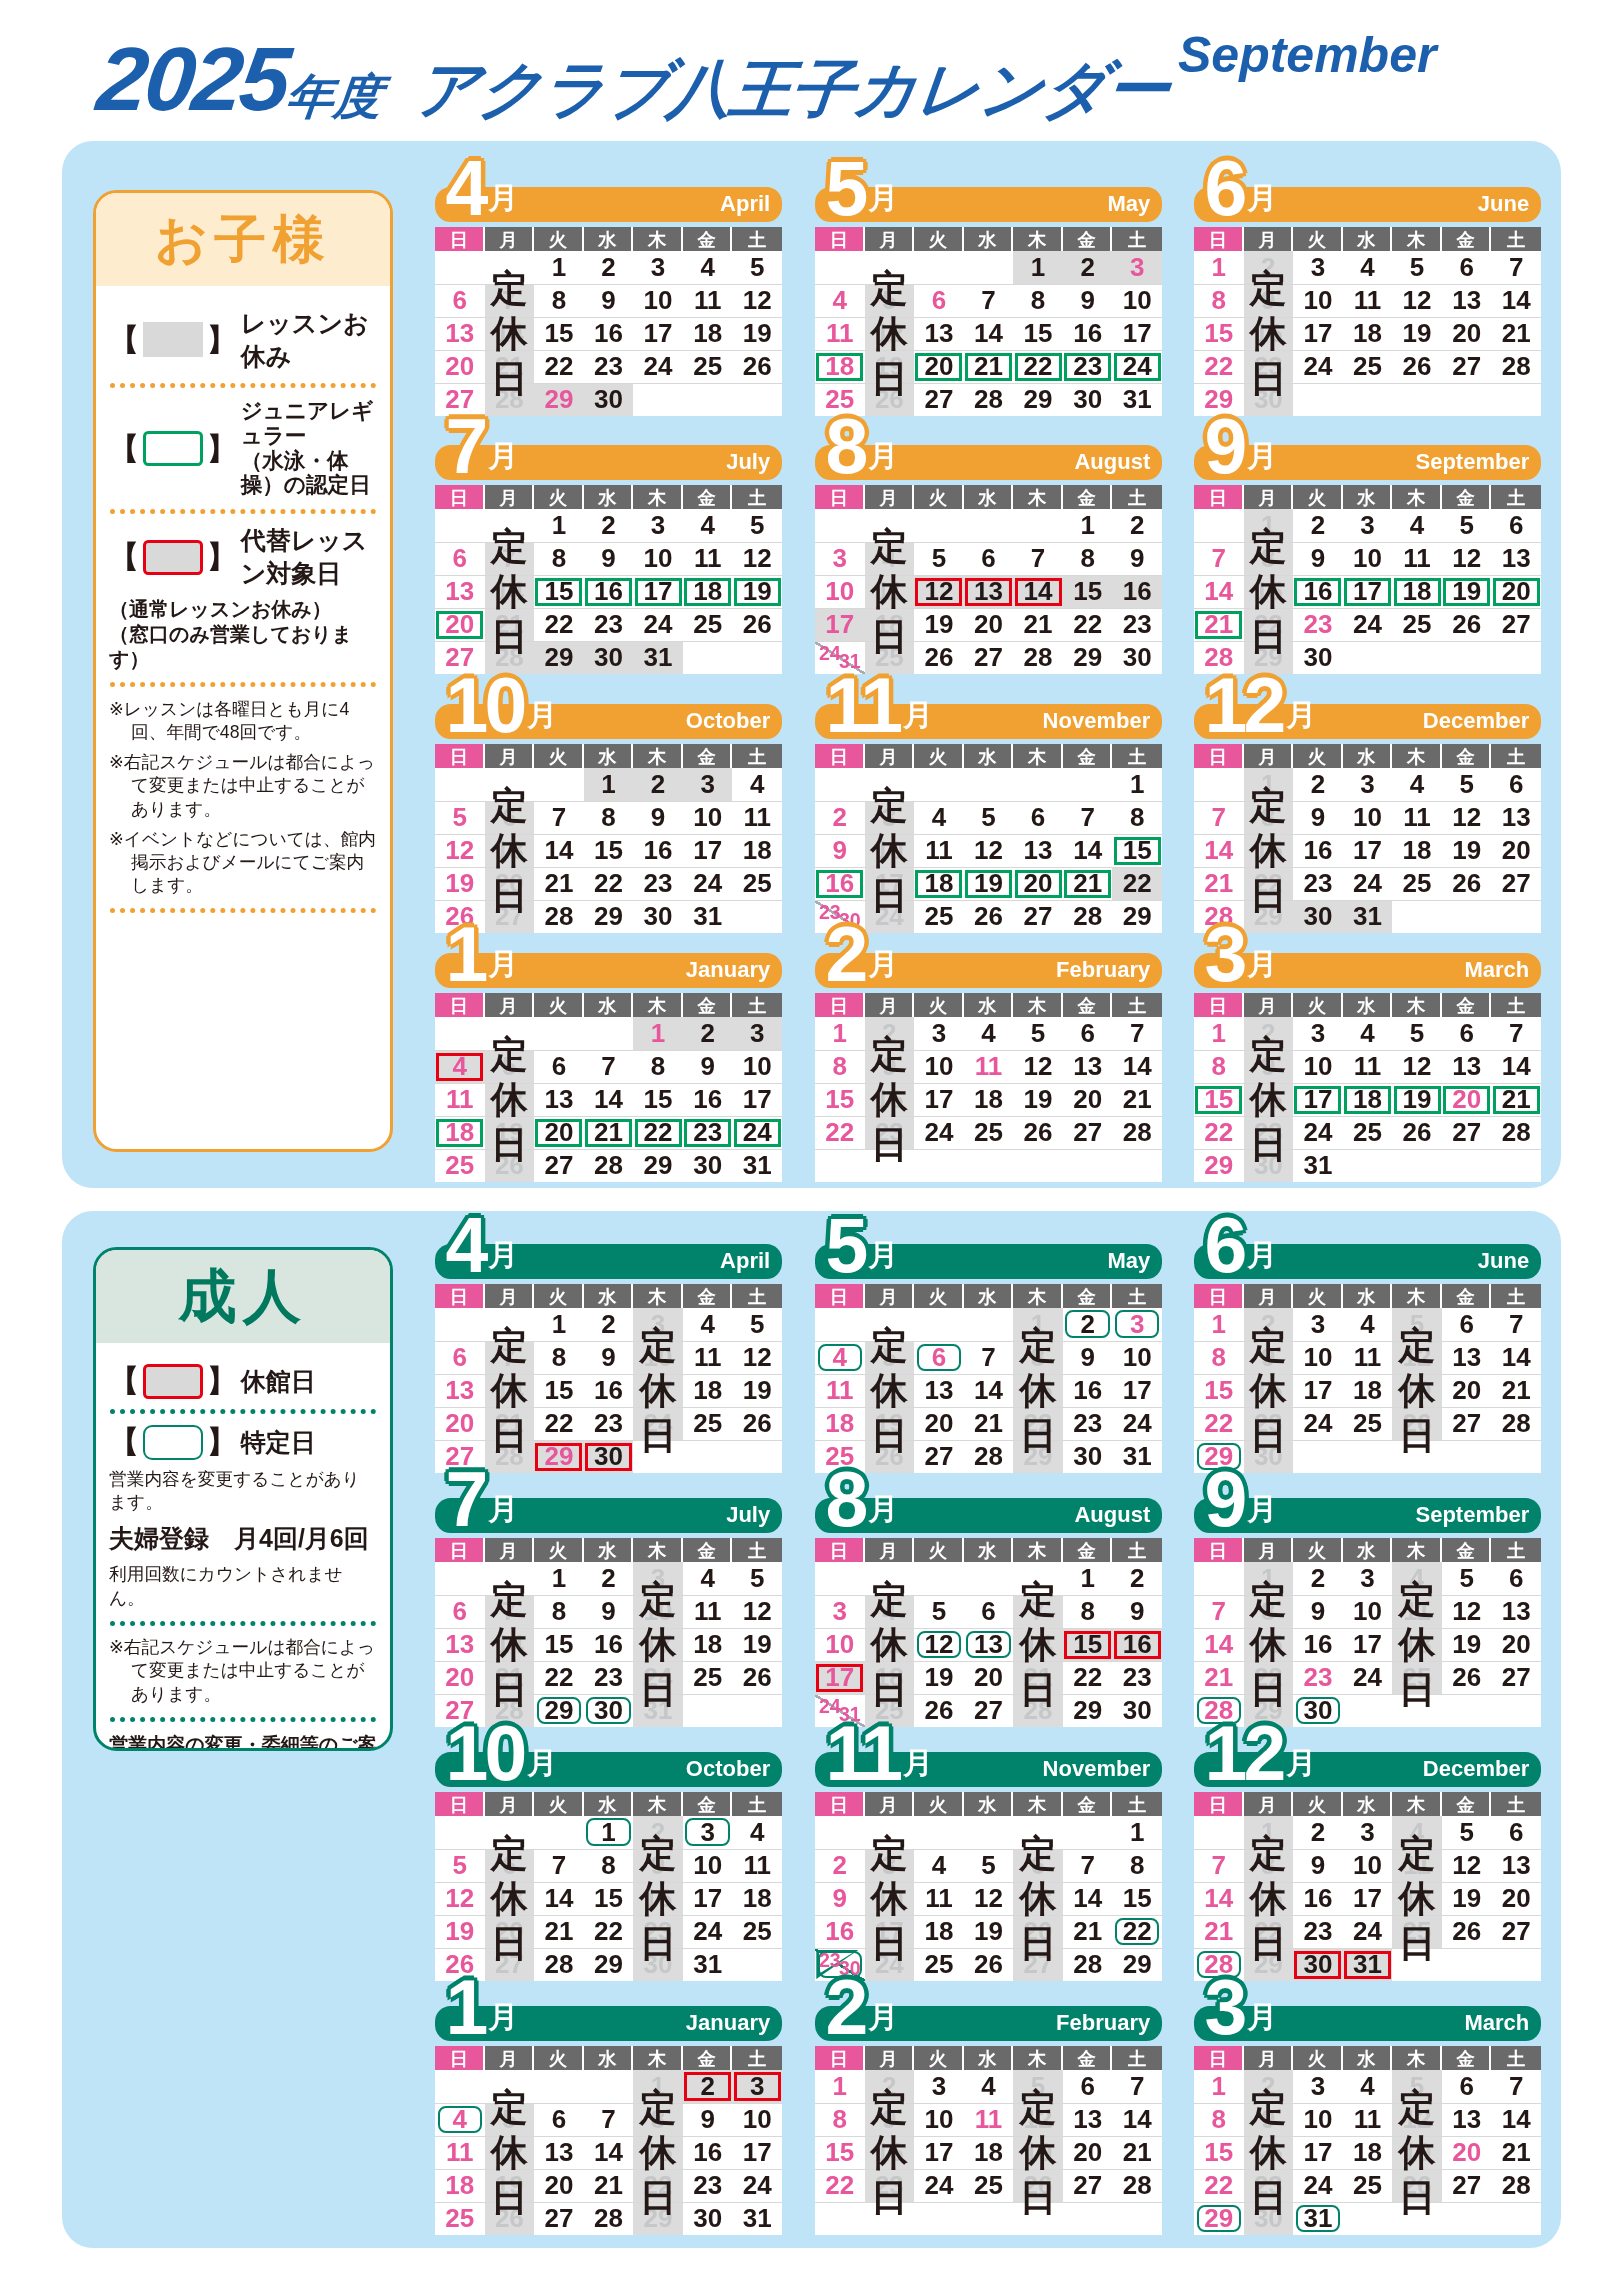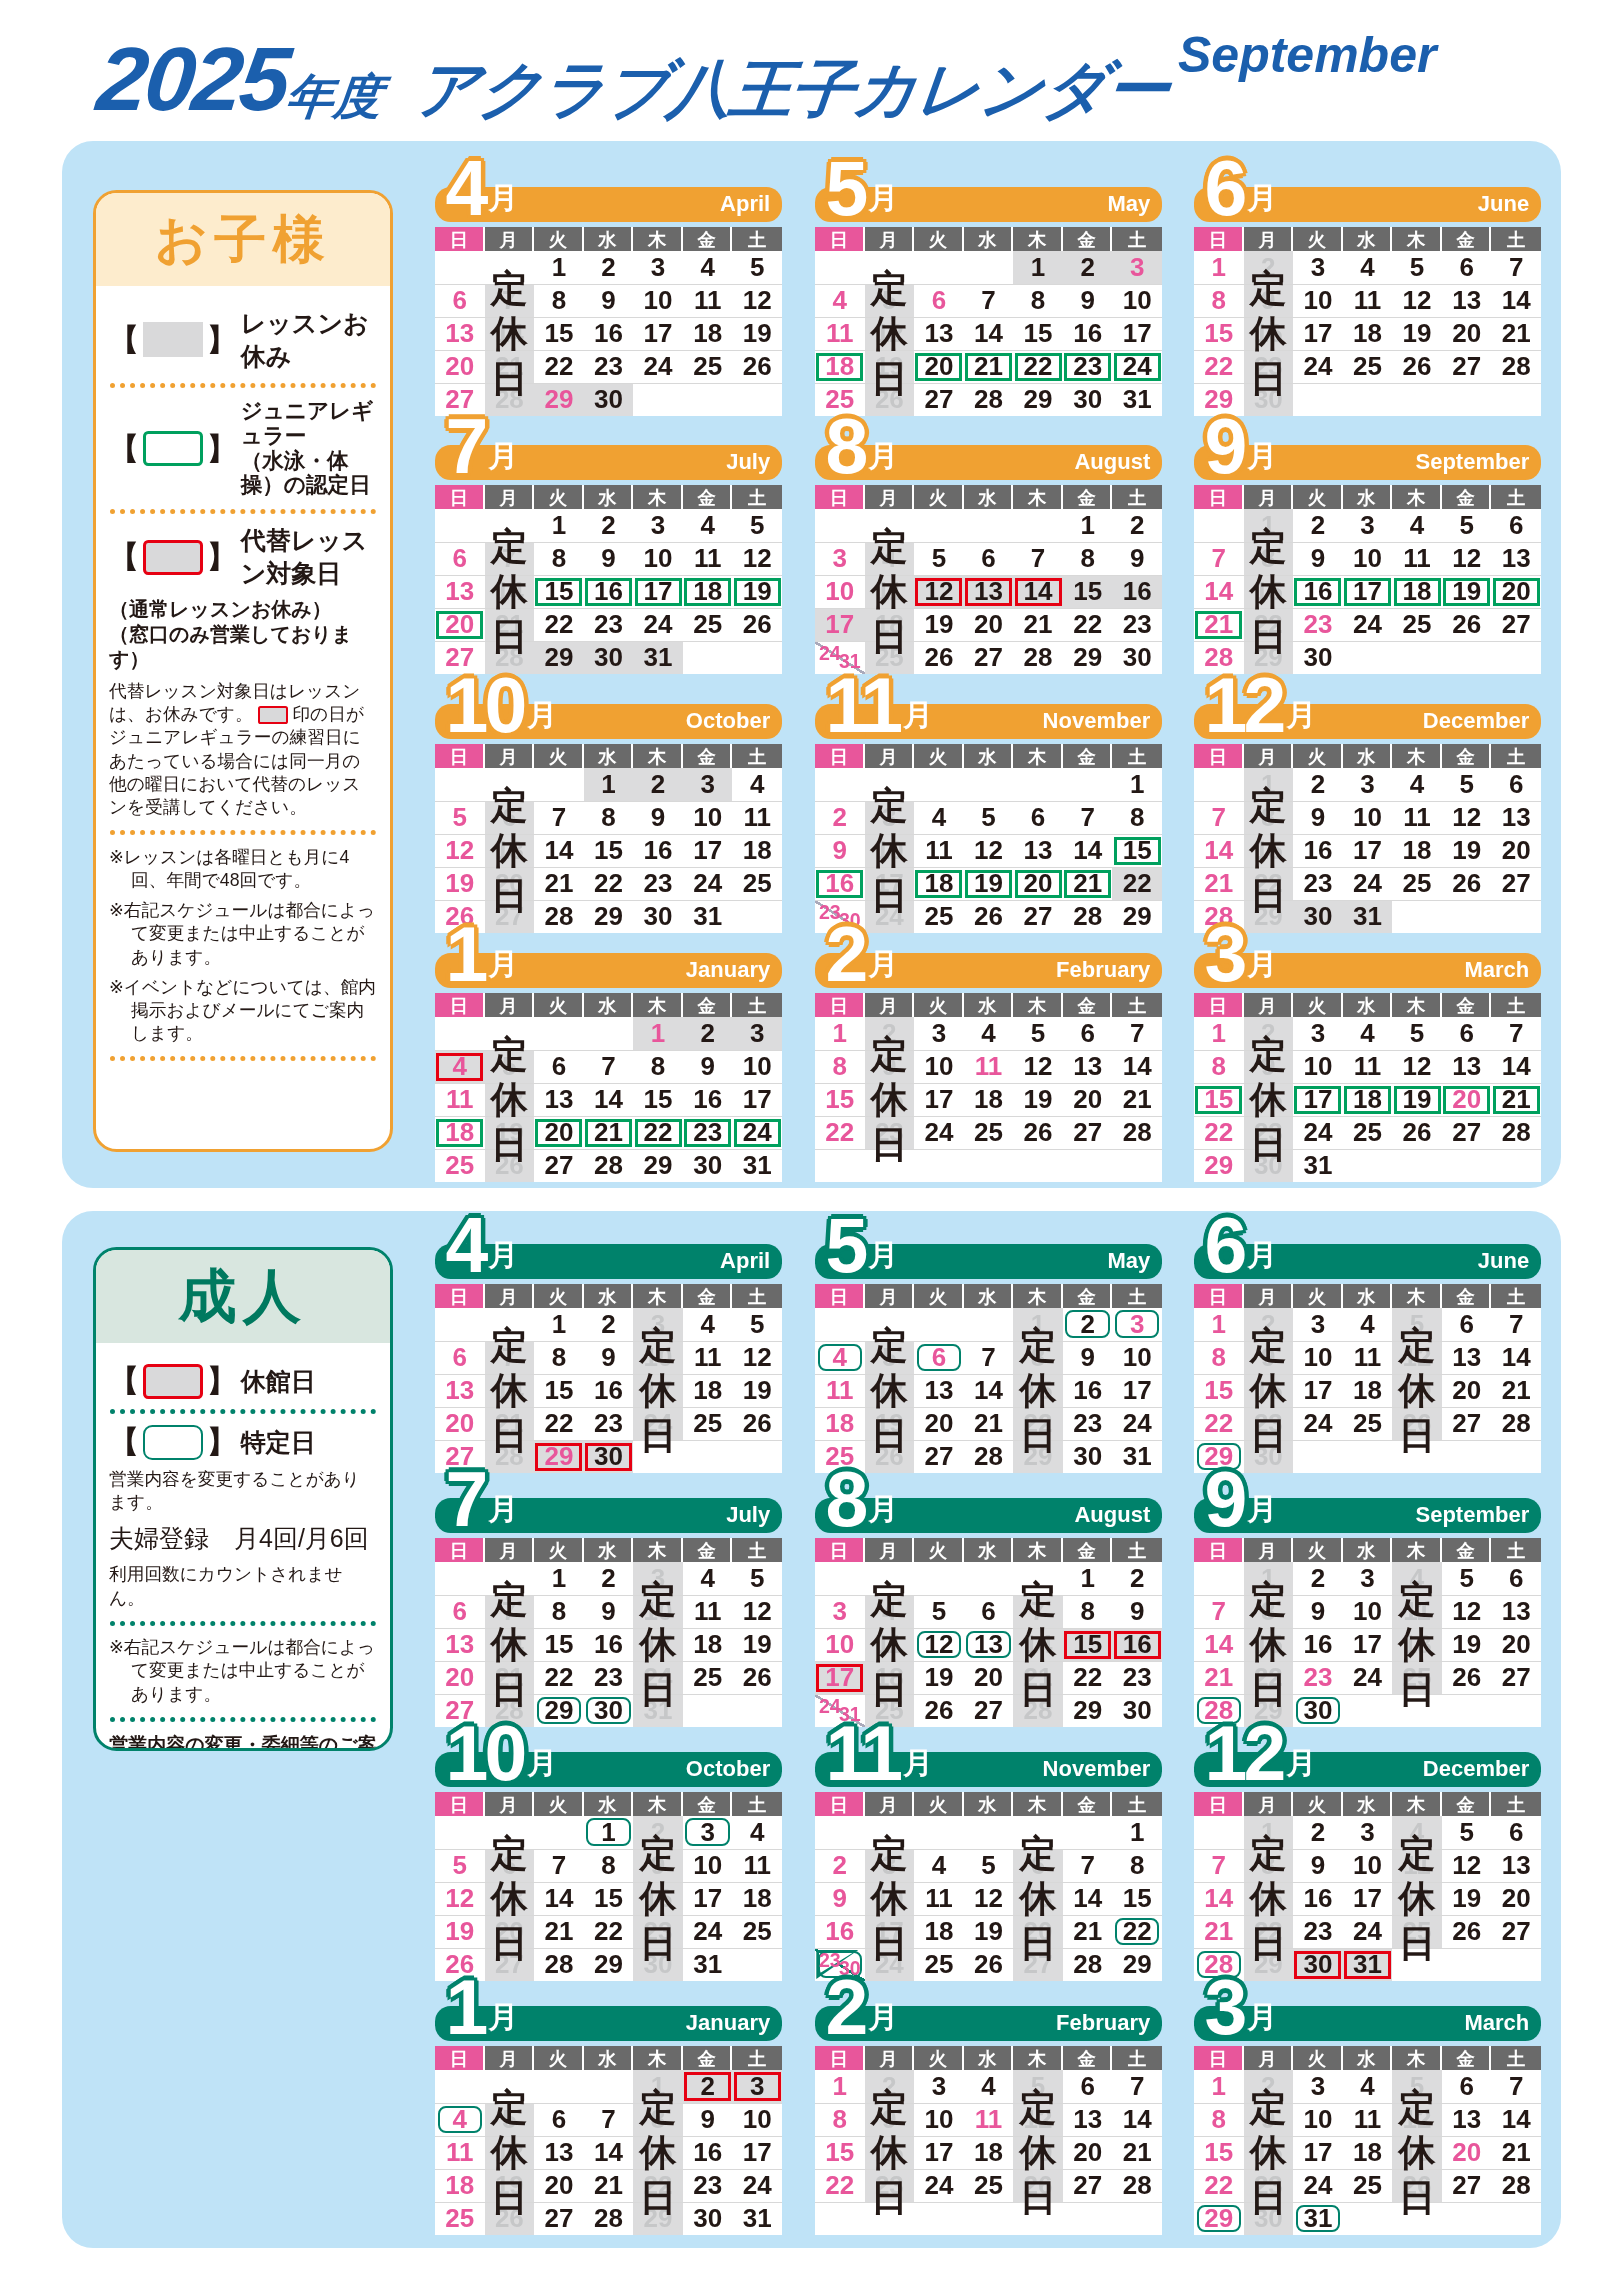--- a/index.html
+++ b/index.html
@@ -50,21 +50,21 @@
   .sw-red{ background:#d9d9da; border:3.3px solid var(--red); border-radius:5.2px; }
   .sw-teal{ background:#fff; border:2.6px solid var(--teal); border-radius:9.2px; }
   .sw-inline{ display:inline-block; width:30px; height:17.7px; background:#d9d9da;
     border:2px solid var(--red); border-radius:2.6px; vertical-align:middle; }
   .subline{ font-size:20px; font-weight:bold; line-height:1.25; }
   .dot-div{ border-top:5.2px dotted var(--orange); margin:10.5px 1.3px; }
   .adults .dot-div{ border-color:var(--teal); }
   .para{ margin:7.9px 0; }
   .bullet{ margin:6.5px 0; padding-left:22px; text-indent:-22px; }
   .info-title{ font-weight:bold; text-align:center; margin:7.9px 0 2.6px; font-size:19px; }
-  .bold-line{ font-weight:normal; font-size:25px; margin:6.5px 0 1.3px; }
+  .bold-line{ font-weight:bold; font-size:25px; margin:6.5px 0 1.3px; }
 
   
   .cal{ position:absolute; width:347px; }
   .cal-bar{ position:relative; height:35px; border-radius:15.7px; }
   .kids-acc{ --acc:var(--orange); }
   .adults-acc{ --acc:var(--teal); }
   .cal-bar{ background:var(--acc); }
   .cal-numwrap{ position:absolute; left:10.5px; top:-30px; display:flex; align-items:flex-end; z-index:2; }
   .cal-num{ font-size:77px; font-weight:800; line-height:0.82; color:#fff; letter-spacing:-3.9px;
     text-shadow:4.6px 0 var(--acc),-4.6px 0 var(--acc),0 4.6px var(--acc),0 -4.6px var(--acc),
@@ -136,25 +136,20 @@
         </div>
         <div class="dot-div"></div>
         <div class="li-row">
           <span class="li-brk">【</span>
           <span class="sw sw-red"></span>
           <span class="li-brk">】</span>
           <span class="li-label">代替レッスン対象日</span>
         </div>
         <div class="subline">（通常レッスンお休み）</div>
         <div class="subline">（窓口のみ営業しております）</div>
-        <div class="para">
-          <span>代替レッスン対象日はレッスンは、お休みです。</span>
-          <span class="sw-inline"></span>
-          <span>印の日がジュニアレギュラーの練習日にあたっている場合には同一月の他の曜日において代替のレッスンを受講してください。</span>
-        </div>
         <div class="dot-div"></div>
         <div class="bullet">※レッスンは各曜日とも月に4回、年間で48回です。</div>
         <div class="bullet">※右記スケジュールは都合によって変更または中止することがあります。</div>
         <div class="bullet">※イベントなどについては、館内掲示およびメールにてご案内します。</div>
         <div class="dot-div"></div>
 
       </div>
     </div>
     <div>
         <div class="cal" style="left: 373px; top: 46px;">

